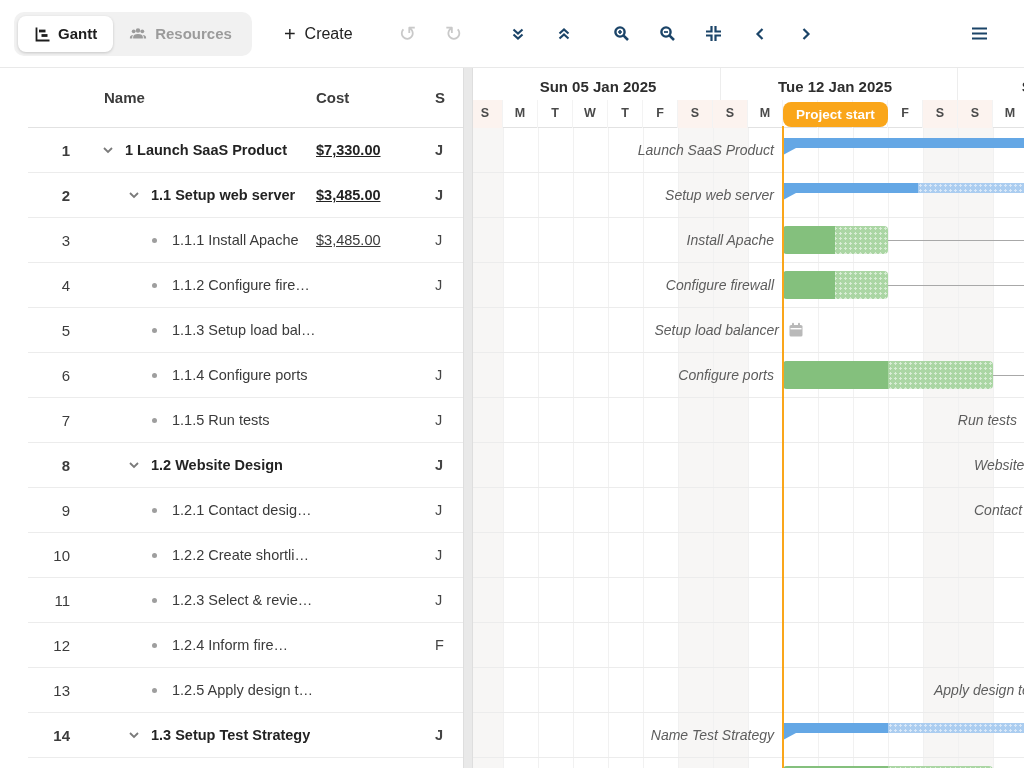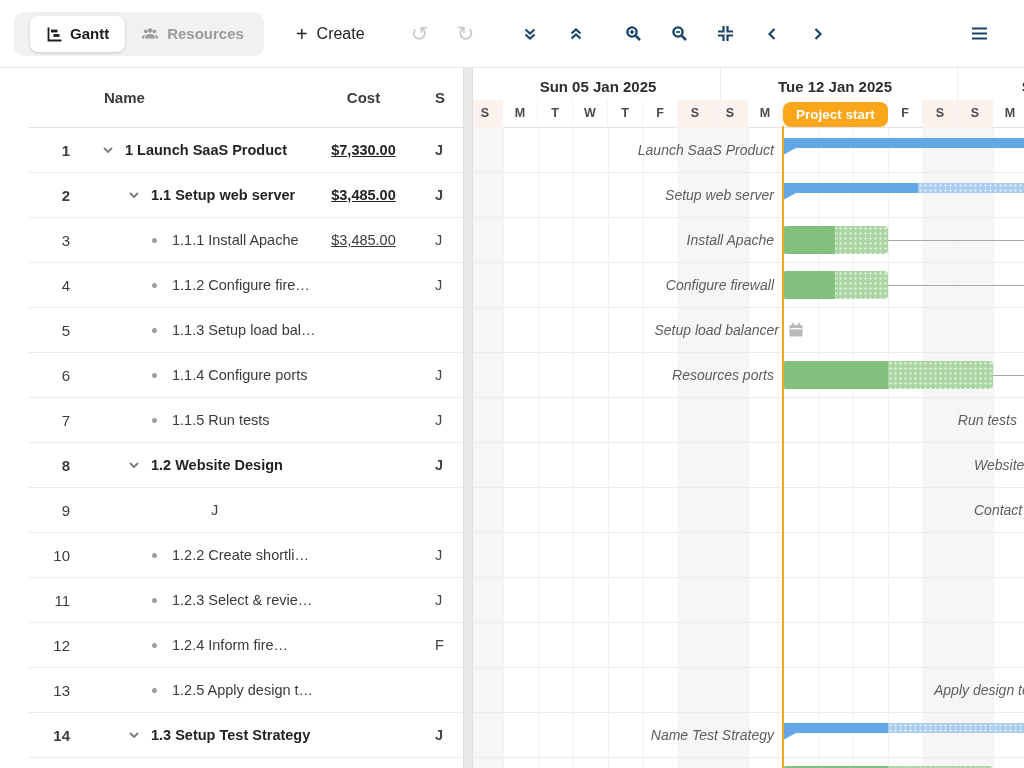--- a/index.html
+++ b/index.html
@@ -7,21 +7,21 @@
     font-family:"Liberation Sans", sans-serif; }
   .app { position:relative; width:1024px; height:768px; background:#fff; }
 
   
   .toolbar { position:absolute; top:0; left:0; width:1024px; height:68px;
     display:flex; align-items:center; border-bottom:1px solid #e9e9e9; background:#fff; }
   .view-switch { display:flex; align-items:center; background:#f1f1f1; border-radius:10px;
     padding:4px; margin-left:14px; height:44px; }
   .tab-btn { display:flex; align-items:center; gap:8px; height:36px; padding:0 16px;
     border-radius:8px; font-size:15px; font-weight:bold; color:#9b9b9b; cursor:pointer; }
-  .tab-btn.active { background:#fff; color:#1d1d1d; box-shadow:0 1px 3px rgba(0,0,0,.18);margin-left:12px; }
+  .tab-btn.active { background:#fff; color:#1d1d1d; box-shadow:0 1px 3px rgba(0,0,0,.18); }
   .tab-btn svg { display:block; }
   .create-btn { display:flex; align-items:center; gap:9px; margin-left:32px;
     font-size:16px; color:#222; font-weight:500; cursor:pointer; }
   .create-btn .plus { font-size:20px; font-weight:400; line-height:1; }
   .tb-icon { width:46px; text-align:center; color:#1b4468; cursor:pointer; }
   .tb-icon svg { display:block; margin:0 auto; }
   .tb-icon.disabled { color:#c9c9c9; cursor:default; font-size:21px; }
   .undo-redo { font-size:22px; line-height:1; }
   .spacer { flex:1; }
   .menu-btn { margin-right:22px; }
@@ -29,21 +29,21 @@
   
   .main { position:absolute; top:68px; left:0; width:1024px; height:700px;margin-left:28px; }
 
   
   .grid-panel { position:absolute; left:0; top:0; width:440px; height:700px; overflow:hidden; }
   .grid-header { position:absolute; left:0; top:0; width:440px; height:60px;
     border-bottom:1px solid #e2e2e2; display:flex; align-items:center;
     font-size:15px; font-weight:bold; color:#3c3c3c; }
   .col-num { width:64px; }
   .col-name { width:224px; padding-left:12px; }
-  .col-cost { width:105px; text-align:center; padding-right:10px; }
+  .col-cost { width:105px; text-align:left; padding-right:10px; }
   .col-start { width:47px; padding-left:14px; overflow:hidden; white-space:nowrap; }
   .grid-rows { position:absolute; left:0; top:60px; width:440px; }
   .g-row { display:flex; align-items:center; height:45px; border-bottom:1px solid #ececec;
     font-size:14.5px; color:#3a3a3a; }
   .g-row .col-num { text-align:right; padding-right:22px; font-size:15px; color:#3c3c3c; }
   .g-row.parent { font-weight:bold; color:#232323; }
   .tree-cell { width:224px; display:flex; align-items:center; overflow:hidden; white-space:nowrap; }
   .expander { display:inline-flex; width:16px; height:16px; margin-right:9px;
     color:#7a7a7a; cursor:pointer; flex:none; }
   .leaf-dot { width:5px; height:5px; border-radius:50%; background:#9e9e9e; margin-right:15px; flex:none; }
@@ -284,20 +284,24 @@
                   <path d="M4 6l4 4 4-4"></path>
                 </svg>
               </span>
               <span class="task-name">1.2 Website Design</span>
             </div>
             <div class="col-cost"></div>
             <div class="col-start">J</div>
           </div>
           <div class="g-row leaf">
             <div class="col-num">9</div>
+            <div class="tree-cell" style="padding-left:60px">
+              <span class="leaf-dot"></span>
+              <span class="task-name">1.2.1 Contact desig…</span>
+            </div>
             <div class="col-cost"></div>
             <div class="col-start">J</div>
           </div>
           <div class="g-row leaf">
             <div class="col-num">10</div>
             <div class="tree-cell" style="padding-left:60px">
               <span class="leaf-dot"></span>
               <span class="task-name">1.2.2 Create shortlis…</span>
             </div>
             <div class="col-cost"></div>
@@ -444,21 +448,21 @@
               <rect x="1.5" y="3" width="13" height="11.5" rx="1.6"></rect>
               <rect x="4" y="0.8" width="2" height="3.6" rx="1"></rect>
               <rect x="10" y="0.8" width="2" height="3.6" rx="1"></rect>
               <rect x="2.5" y="6" width="11" height="1.4" fill="#fff"></rect>
             </svg></div>
           <div class="bar-label right-aligned" style="left: 0px; top: 180px; width: 311px;">Setup load balancer</div>
           <div class="task-bar" style="left: 315px; top: 233px; width: 210px;">
             <span class="dots"></span>
             <span class="done" style="width:105px"></span>
           </div>
-          <div class="bar-label right-aligned" style="left: 0px; top: 225px; width: 306px;">Resources ports</div>
+          <div class="bar-label right-aligned" style="left: 0px; top: 225px; width: 306px;">Configure ports</div>
           <div class="task-bar" style="left: 558px; top: 278px; width: 70px;">
             <span class="dots"></span>
             <span class="done" style="width:0px"></span>
           </div>
           <div class="bar-label right-aligned" style="left: 0px; top: 270px; width: 549px;">Run tests</div>
           <div class="bar-label" style="left: 506px; top: 315px;">Website Design</div>
           <div class="bar-label" style="left: 506px; top: 360px;">Contact designers</div>
           <div class="bar-label" style="left: 466px; top: 540px;">Apply design to website</div>
           <div class="summary-bar" style="left: 315px; top: 595px; width: 320px;">
             <span class="pb-remaining">

